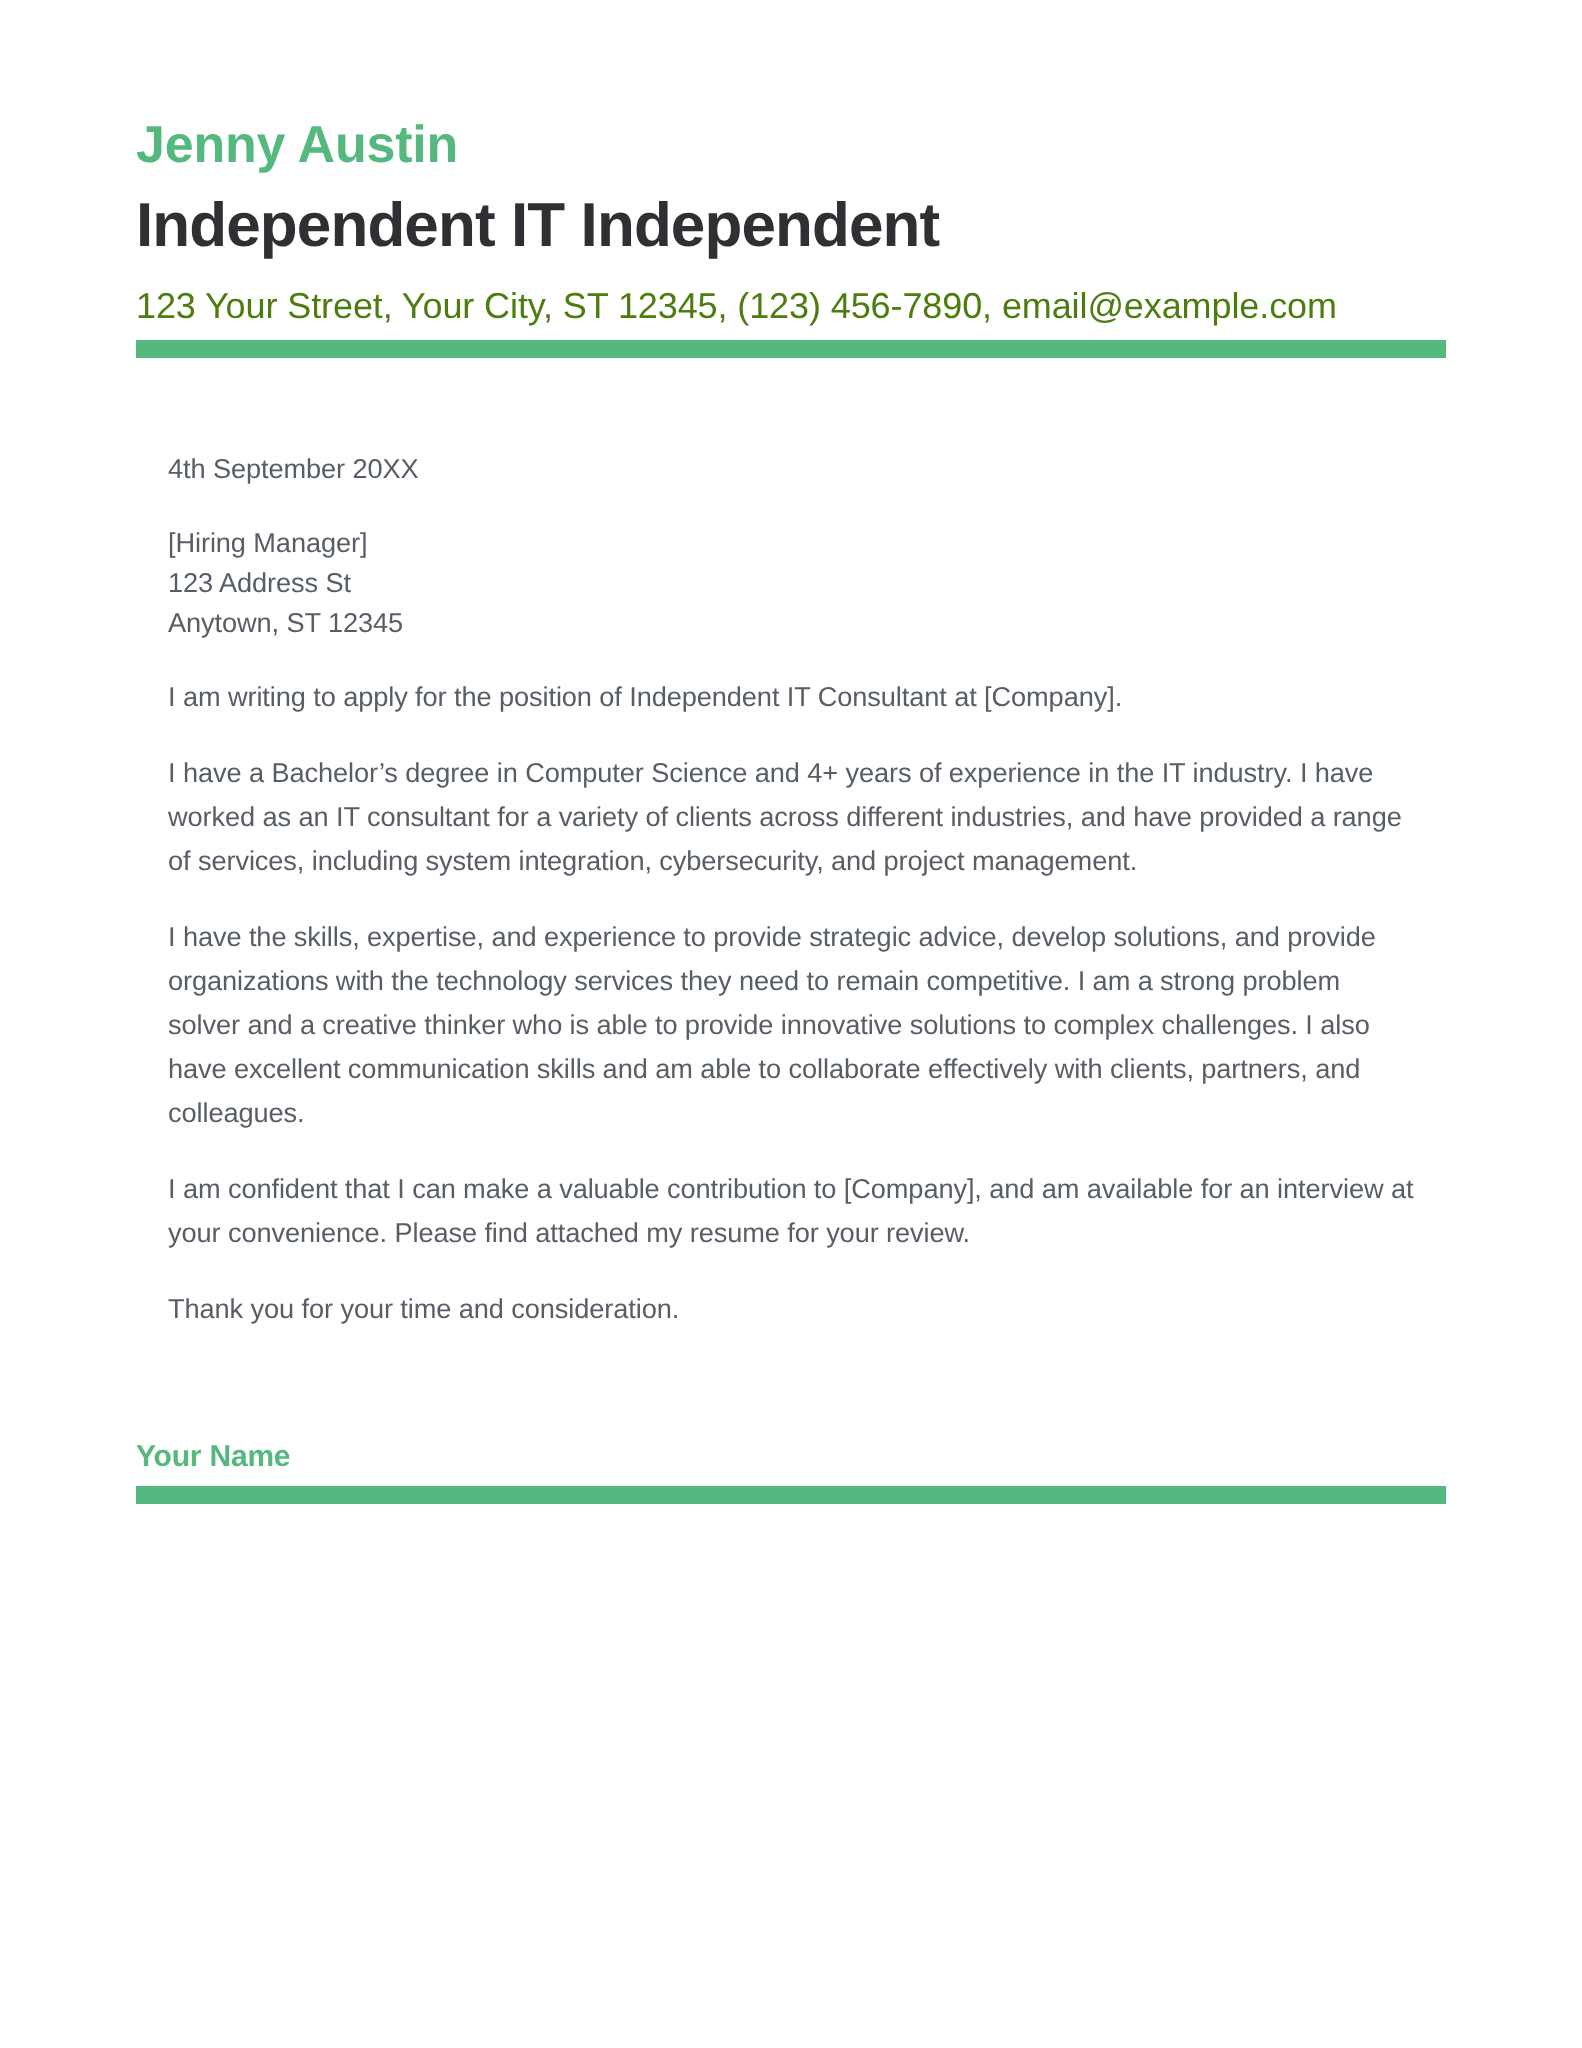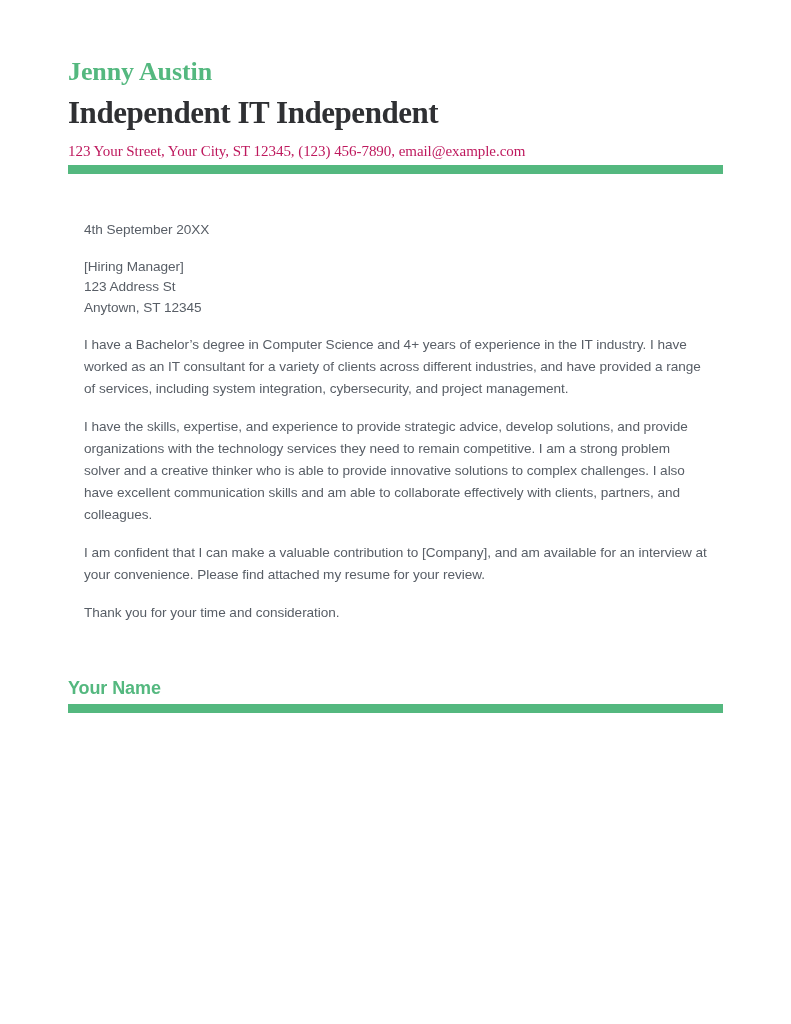--- a/index.html
+++ b/index.html
@@ -19,41 +19,40 @@
     width: 791px;
     height: 1024px;
     background: #ffffff;
     box-sizing: border-box;
     padding: 0 68px;
   }
 
   
   .header {
     padding-top: 57px;
-    font-family: Liberation Serif, serif;
   }
   .name {
     font-size: 26px;
     font-weight: bold;
     color: #54b87f;
     letter-spacing: -0.1px;
     line-height: 1.18;
     margin: 0;
   }
   .job-title {
     font-size: 31px;
     font-weight: bold;
     color: #2f3033;
     letter-spacing: -0.45px;
     line-height: 1.2;
     margin: 6px 0 0 0;
   }
   .contact-line {
-    font-size: 15px;
-    color: #be185d;
+    font-size: 18px;
+    color: #4d7c0f;
     line-height: 1.5;
     margin: 9px 0 0 0;
     letter-spacing: -0.05px;
   }
 
   .accent-bar {
     height: 9px;
     width: 100%;
     background: #54b87f;
   }
@@ -91,21 +90,21 @@
   .sign-off {
     margin-top: 48px;
     font-size: 13.6px;
     color: #585e66;
     line-height: 1.62;
   }
   .signature-block {
     margin-top: 54px;
   }
   .signature-name {
-    font-size: 18px;
+    font-size: 15px;
     font-weight: bold;
     color: #54b87f;
     line-height: 1.2;
     margin: 0 0 5px 0;
     letter-spacing: -0.1px;
   }
 </style>
 </head>
 <body>
 
@@ -121,20 +120,21 @@
 
   <div class="letter">
 
     <p class="date-line">4th September 20XX</p>
 
     <p class="recipient">[Hiring Manager]
 123 Address St
 Anytown, ST 12345</p>
 
 
+    <p class="body-para">I am writing to apply for the position of Independent IT Consultant at [Company].</p>
 
     <p class="body-para">I have a Bachelor’s degree in Computer Science and 4+ years of experience in the IT industry. I have worked as an IT consultant for a variety of clients across different industries, and have provided a range of services, including system integration, cybersecurity, and project management.</p>
 
     <p class="body-para">I have the skills, expertise, and experience to provide strategic advice, develop solutions, and provide organizations with the technology services they need to remain competitive. I am a strong problem solver and a creative thinker who is able to provide innovative solutions to complex challenges. I also have excellent communication skills and am able to collaborate effectively with clients, partners, and colleagues.</p>
 
     <p class="body-para">I am confident that I can make a valuable contribution to [Company], and am available for an interview at your convenience. Please find attached my resume for your review.</p>
 
     <p class="body-para">Thank you for your time and consideration.</p>
 
 

